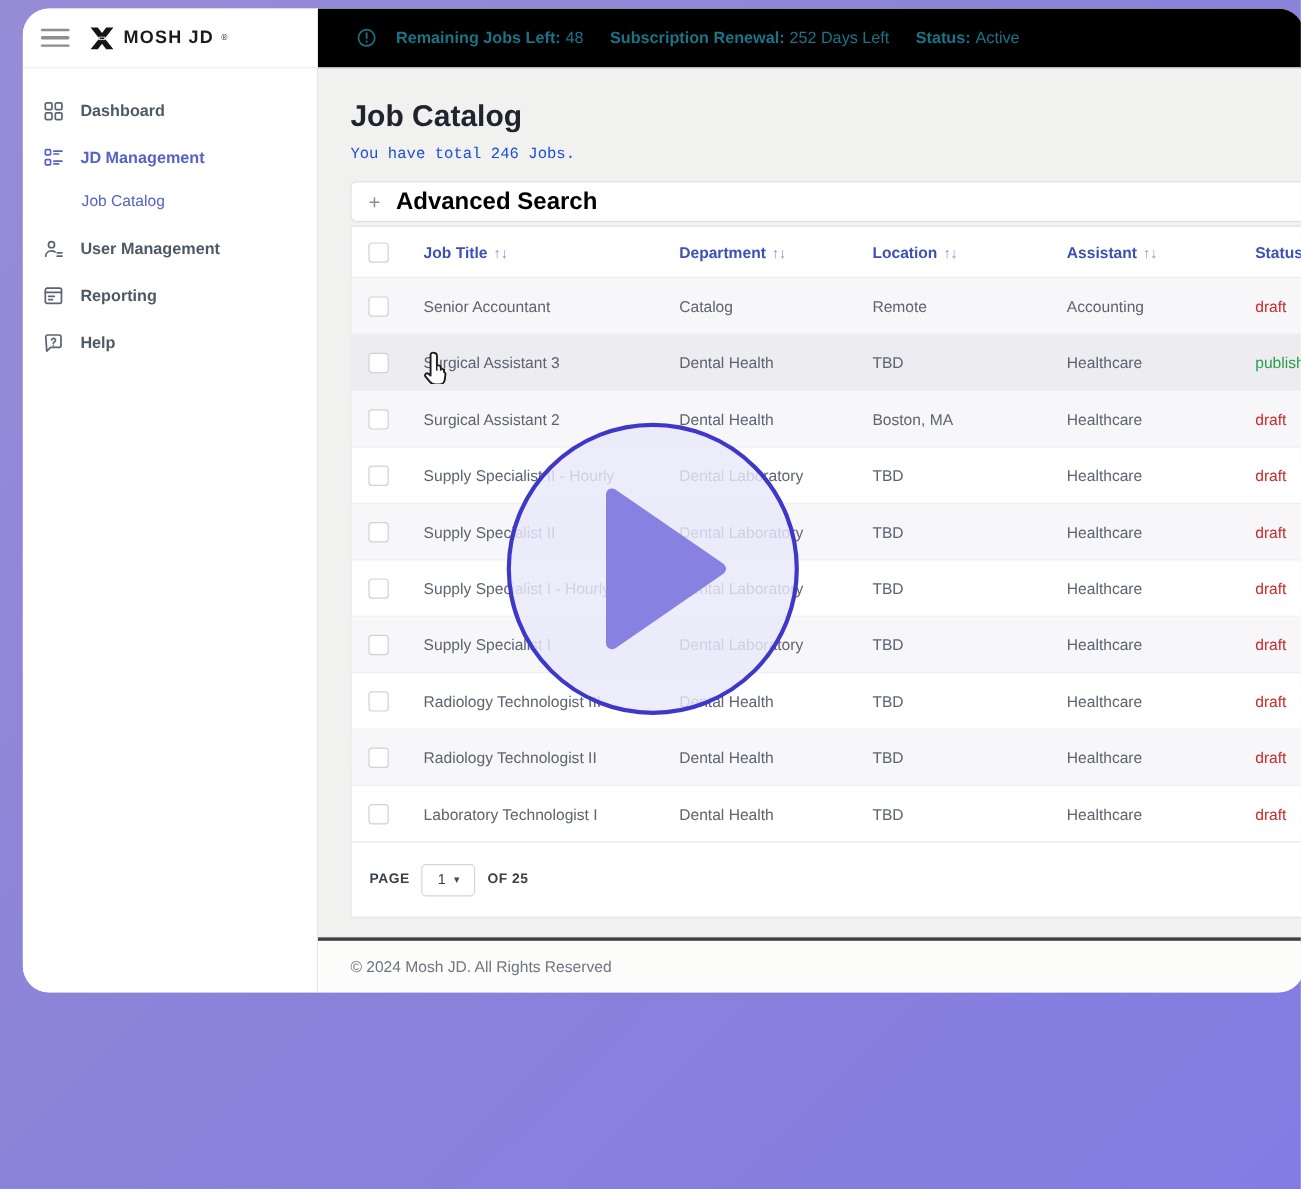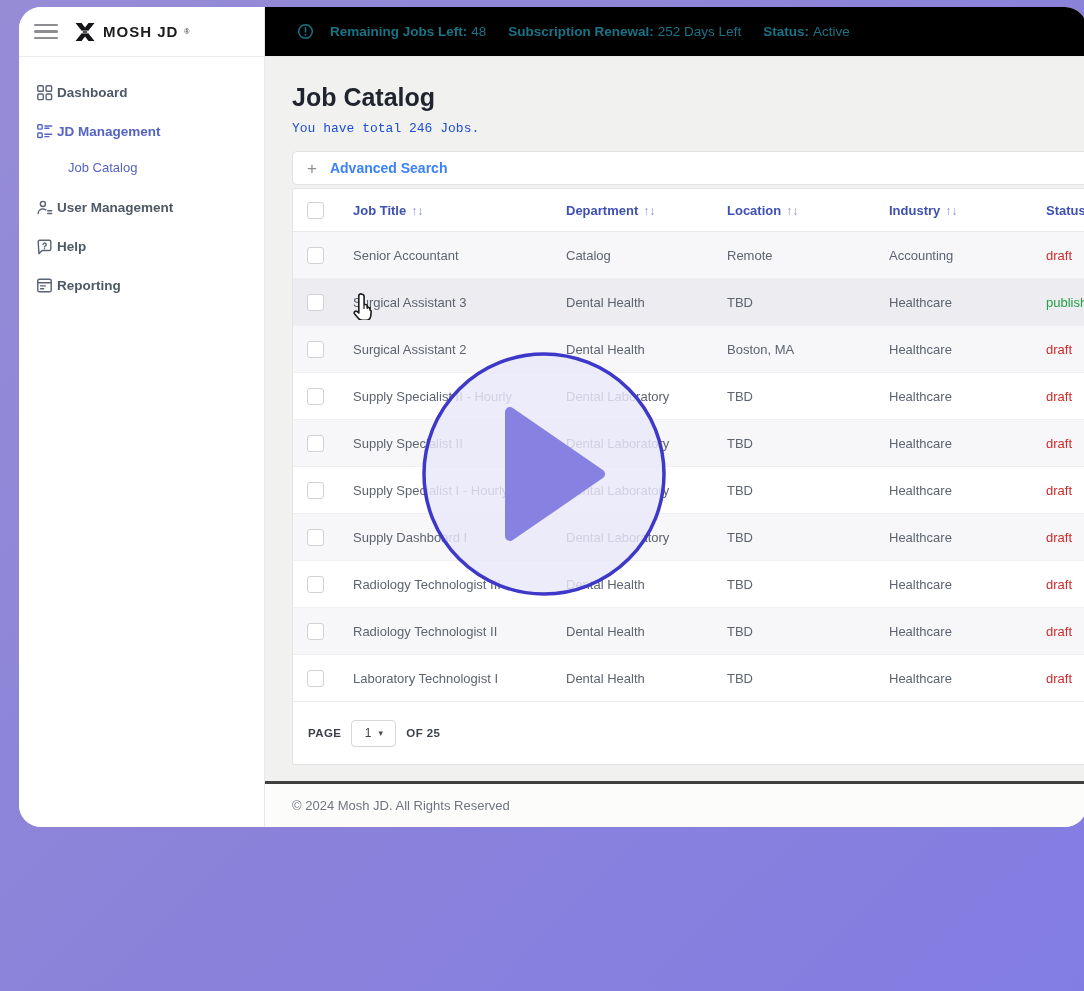--- a/index.html
+++ b/index.html
@@ -19,41 +19,41 @@
   
   .left-col { flex:0 0 246px; width:246px; border-right:1px solid #e8e8ea; background:#fff; display:flex; flex-direction:column; }
   .logo-bar { height:50px; flex:0 0 50px; border-bottom:1px solid #ecebed; display:flex; align-items:center; padding-left:15px; gap:15px; }
   .hamburger { width:24px; display:flex; flex-direction:column; gap:4px; cursor:pointer; }
   .hamburger i { display:block; height:2.5px; background:#8d8d92; border-radius:2px; }
   .logo { display:flex; align-items:center; gap:6px; }
   .logo svg { width:24px; height:24px; }
   .logo-text { font-size:15px; font-weight:700; letter-spacing:1px; color:#1b1b1e; }
   .logo-reg { font-size:7px; vertical-align:super; color:#1b1b1e; }
   .nav { padding-top:16px; }
-  .nav-item { display:flex; align-items:center; gap:3px; padding:10px 8px 10px 16px; font-size:13.5px; font-weight:700; color:#4e5966; cursor:pointer; }
+  .nav-item { display:flex; align-items:center; gap:13px; padding:10px 8px 10px 16px; font-size:13.5px; font-weight:700; color:#4e5966; cursor:pointer; }
   .nav-item svg { width:19px; height:19px; stroke:#5a6472; fill:none; stroke-width:1.8; stroke-linecap:round; stroke-linejoin:round; flex:0 0 19px; }
   .nav-item.active { color:#5663c5; }
   .nav-item.active svg { stroke:#5663c5; }
   .sub-list { padding:2px 0 6px 0; }
   .sub-item { padding:7px 0 7px 49px; font-size:13px; color:#5c6572; cursor:pointer; }
   .sub-item.active { color:#5663c5; }
   
   .right-col { flex:1; min-width:0; display:flex; flex-direction:column; }
   .topbar { height:50px; flex:0 0 50px; background:#000000; border-bottom:1px solid #ecebed; display:flex; align-items:center; padding-left:32px; gap:22px; color:#1a7386; font-size:13.5px; white-space:nowrap; }
   .topbar .grp b { font-weight:700; margin-right:4px; }
   .info-ic { width:17px; height:17px; flex:0 0 17px; margin-right:-6px; }
   .main { flex:1; background:#f1f1ef; overflow:hidden; position:relative; }
   .content { padding:26px 0 0 27px; }
   .page-title { font-size:25px; font-weight:700; color:#20242e; }
   .page-sub { margin-top:9px; font-size:13px; color:#1d4ed8;font-family:Liberation Mono, monospace; }
   
   .card-adv { margin-top:15px; width:905px; height:34px; background:#fff; border:1px solid #e1e1e3; border-radius:5px;
     display:flex; align-items:center; gap:13px; padding-left:14px; cursor:pointer; }
   .plus { font-size:17px; color:#8d8d92; font-weight:400; line-height:1; }
-  .adv-label { font-size:14px; font-weight:700; color:#3b82f6; }
+  .adv-label { font-size:20px; font-weight:700; color:#000000; }
   
   .card-table { margin-top:3px; width:905px; background:#fff; border:1px solid #e4e4e6; border-radius:2px; }
   .trow { display:grid; grid-template-columns:60px 213px 161px 162px 157px 120px; align-items:center; height:47px; font-size:13px; color:#5d6470; border-bottom:1px solid #efeff1; }
   .trow.thead { height:43px; color:#3f50b4; font-weight:700; border-bottom:1px solid #e9e9ec; }
   .sort { color:#8a93d6; font-weight:400; font-size:12px; margin-left:5px; }
   .checkbox { width:17px; height:17px; border:1.5px solid #d1d1d6; border-radius:3px; margin-left:14px; background:#fff; cursor:pointer; }
   .shade-gray { background:#f7f7f9; }
   .shade-hover { background:#ececf1; }
   .cell-status { font-size:13px; }
   
@@ -123,35 +123,35 @@
           <circle cx="10" cy="7.5" r="3.2"></circle>
             <path d="M4 19.5c0-3.3 2.7-5.5 6-5.5 1.4 0 2.7.4 3.7 1.1"></path>
           <line x1="16" y1="16" x2="21" y2="16"></line>
             <line x1="16" y1="19.5" x2="21" y2="19.5"></line>
         </svg>
         <span>User Management</span>
       </div>
 
       <div class="nav-item">
         <svg viewBox="0 0 24 24">
-          <path d="M4 6a2 2 0 0 1 2-2h12a2 2 0 0 1 2 2v9a2 2 0 0 1-2 2H9l-4 4z"></path>
-          <path d="M10.2 9.2a2 2 0 1 1 2.6 2.3c-.6.2-.8.6-.8 1.2"></path>
-            <line x1="12" y1="14.8" x2="12" y2="14.9"></line>
-        </svg>
-        <span>Help</span>
-      </div>
-
-      <div class="nav-item">
-        <svg viewBox="0 0 24 24">
           <rect x="3.5" y="4" width="17" height="16" rx="2"></rect>
             <line x1="3.5" y1="8.5" x2="20.5" y2="8.5"></line>
           <line x1="7" y1="12.5" x2="13" y2="12.5"></line>
             <line x1="7" y1="16" x2="11" y2="16"></line>
         </svg>
         <span>Reporting</span>
+      </div>
+
+      <div class="nav-item">
+        <svg viewBox="0 0 24 24">
+          <path d="M4 6a2 2 0 0 1 2-2h12a2 2 0 0 1 2 2v9a2 2 0 0 1-2 2H9l-4 4z"></path>
+          <path d="M10.2 9.2a2 2 0 1 1 2.6 2.3c-.6.2-.8.6-.8 1.2"></path>
+            <line x1="12" y1="14.8" x2="12" y2="14.9"></line>
+        </svg>
+        <span>Help</span>
       </div>
     </div>
   </div>
 
   <div class="right-col">
 
     <div class="topbar">
       <svg class="info-ic" viewBox="0 0 20 20">
         <circle cx="10" cy="10" r="8" fill="none" stroke="#1a7386" stroke-width="1.7"></circle>
         <line x1="10" y1="5.5" x2="10" y2="10.5" stroke="#1a7386" stroke-width="1.8" stroke-linecap="round"></line>
@@ -172,21 +172,21 @@
           <span class="adv-label">Advanced Search</span>
         </div>
 
         <div class="card-table">
 
           <div class="trow thead">
             <span class="checkbox"></span>
             <span><span>Job Title</span><span class="sort">↑↓</span></span>
             <span><span>Department</span><span class="sort">↑↓</span></span>
             <span><span>Location</span><span class="sort">↑↓</span></span>
-            <span><span>Industry</span><span class="sort">↑↓</span></span>
+            <span><span>Assistant</span><span class="sort">↑↓</span></span>
             <span><span>Status</span></span>
           </div>
 
           <div class="trow shade-gray">
             <span class="checkbox"></span>
             <span>Senior Accountant</span>
             <span>Catalog</span>
             <span>Remote</span>
             <span>Accounting</span>
             <span class="cell-status" style="color: rgb(205, 43, 43);">draft</span>
@@ -226,21 +226,21 @@
           <div class="trow">
             <span class="checkbox"></span>
             <span>Supply Specialist I - Hourly</span>
             <span>Dental Laboratory</span>
             <span>TBD</span>
             <span>Healthcare</span>
             <span class="cell-status" style="color: rgb(205, 43, 43);">draft</span>
           </div>
           <div class="trow shade-gray">
             <span class="checkbox"></span>
-            <span>Supply Dashboard I</span>
+            <span>Supply Specialist I</span>
             <span>Dental Laboratory</span>
             <span>TBD</span>
             <span>Healthcare</span>
             <span class="cell-status" style="color: rgb(205, 43, 43);">draft</span>
           </div>
           <div class="trow">
             <span class="checkbox"></span>
             <span>Radiology Technologist III</span>
             <span>Dental Health</span>
             <span>TBD</span>

